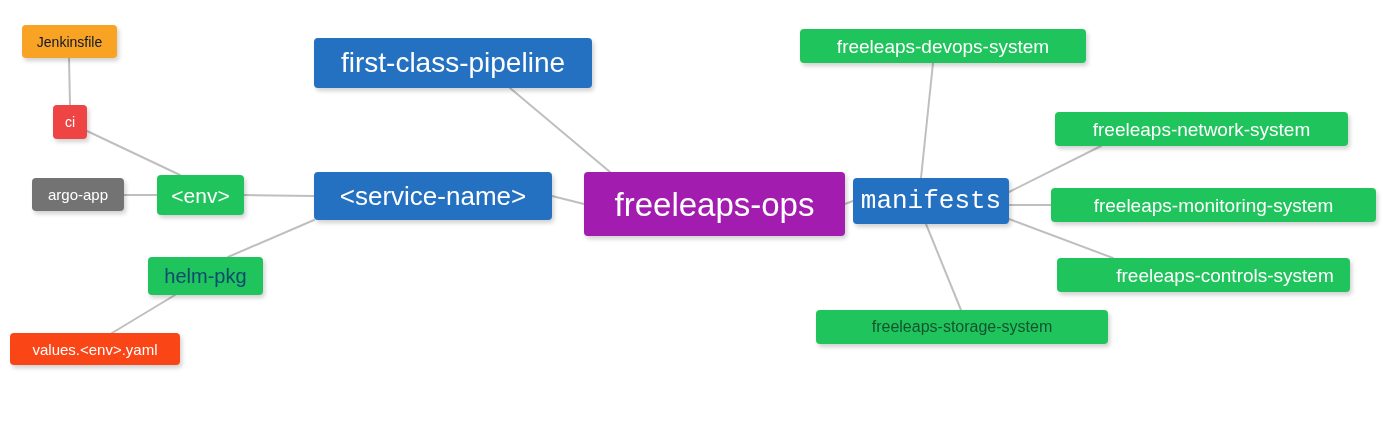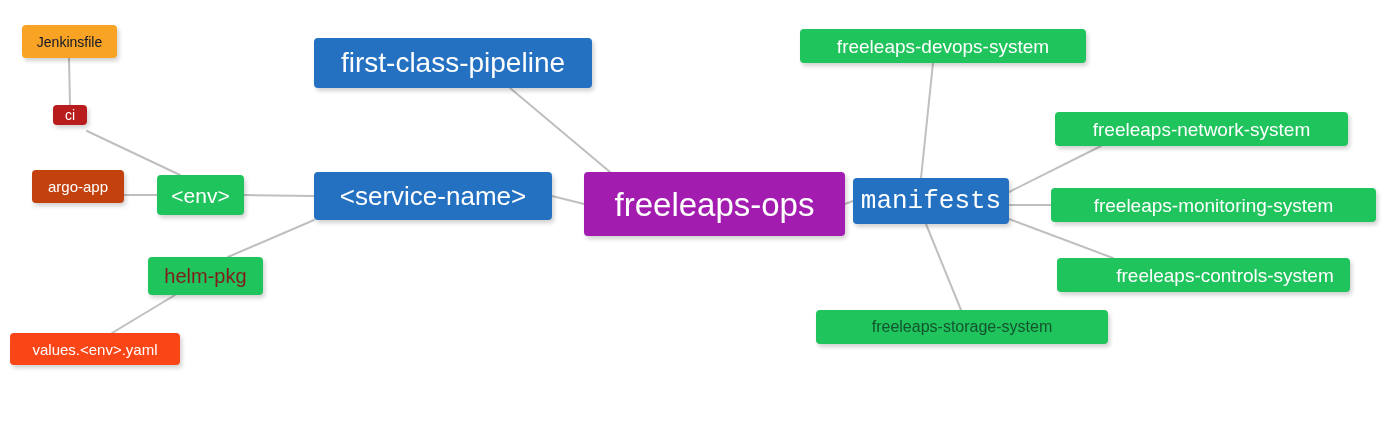--- a/index.html
+++ b/index.html
@@ -62,30 +62,30 @@
       <line x1="921" y1="178" x2="933" y2="63" stroke="#bfbfbf" stroke-width="2" stroke-linecap="round"></line>
       <line x1="1009" y1="192" x2="1101" y2="146" stroke="#bfbfbf" stroke-width="2" stroke-linecap="round"></line>
       <line x1="1009" y1="205" x2="1051" y2="205" stroke="#bfbfbf" stroke-width="2" stroke-linecap="round"></line>
       <line x1="1009" y1="219" x2="1113" y2="258" stroke="#bfbfbf" stroke-width="2" stroke-linecap="round"></line>
       <line x1="926" y1="224" x2="961" y2="310" stroke="#bfbfbf" stroke-width="2" stroke-linecap="round"></line>
     </svg>
   <div id="node-layer">
       <div class="node" style="left: 22px; top: 25px; width: 95px; height: 33px; background: rgb(249, 163, 37); color: #0f172a; font-size: 14px;">
         <span class="node-label">Jenkinsfile</span>
       </div>
-      <div class="node" style="left: 53px; top: 105px; width: 34px; height: 20px; background: #b91c1c; color: rgb(255, 255, 255); font-size: 14px;">
+      <div class="node" style="left: 53px; top: 105px; width: 34px; height: 34px; background: #ef4444; color: rgb(255, 255, 255); font-size: 14px;">
         <span class="node-label">ci</span>
       </div>
-      <div class="node" style="left: 32px; top: 170px; width: 92px; height: 33px; background: #c2410c; color: rgb(255, 255, 255); font-size: 15px;">
+      <div class="node" style="left: 32px; top: 178px; width: 92px; height: 33px; background: #737373; color: rgb(255, 255, 255); font-size: 15px;">
         <span class="node-label">argo-app</span>
       </div>
       <div class="node" style="left: 157px; top: 175px; width: 87px; height: 40px; background: rgb(32, 196, 92); color: rgb(255, 255, 255); font-size: 21px;">
         <span class="node-label">&lt;env&gt;</span>
       </div>
-      <div class="node" style="left: 148px; top: 257px; width: 115px; height: 38px; background: rgb(32, 196, 92); color: #7f1d1d; font-size: 20px;">
+      <div class="node" style="left: 148px; top: 257px; width: 115px; height: 38px; background: rgb(32, 196, 92); color: #0c4a6e; font-size: 20px;">
         <span class="node-label">helm-pkg</span>
       </div>
       <div class="node" style="left: 10px; top: 333px; width: 170px; height: 32px; background: rgb(250, 70, 22); color: rgb(255, 255, 255); font-size: 15px;">
         <span class="node-label">values.&lt;env&gt;.yaml</span>
       </div>
       <div class="node" style="left: 314px; top: 38px; width: 278px; height: 50px; background: rgb(36, 113, 194); color: rgb(255, 255, 255); font-size: 28px;">
         <span class="node-label">first-class-pipeline</span>
       </div>
       <div class="node" style="left: 314px; top: 172px; width: 238px; height: 48px; background: rgb(36, 113, 194); color: rgb(255, 255, 255); font-size: 26px;">
         <span class="node-label">&lt;service-name&gt;</span>

